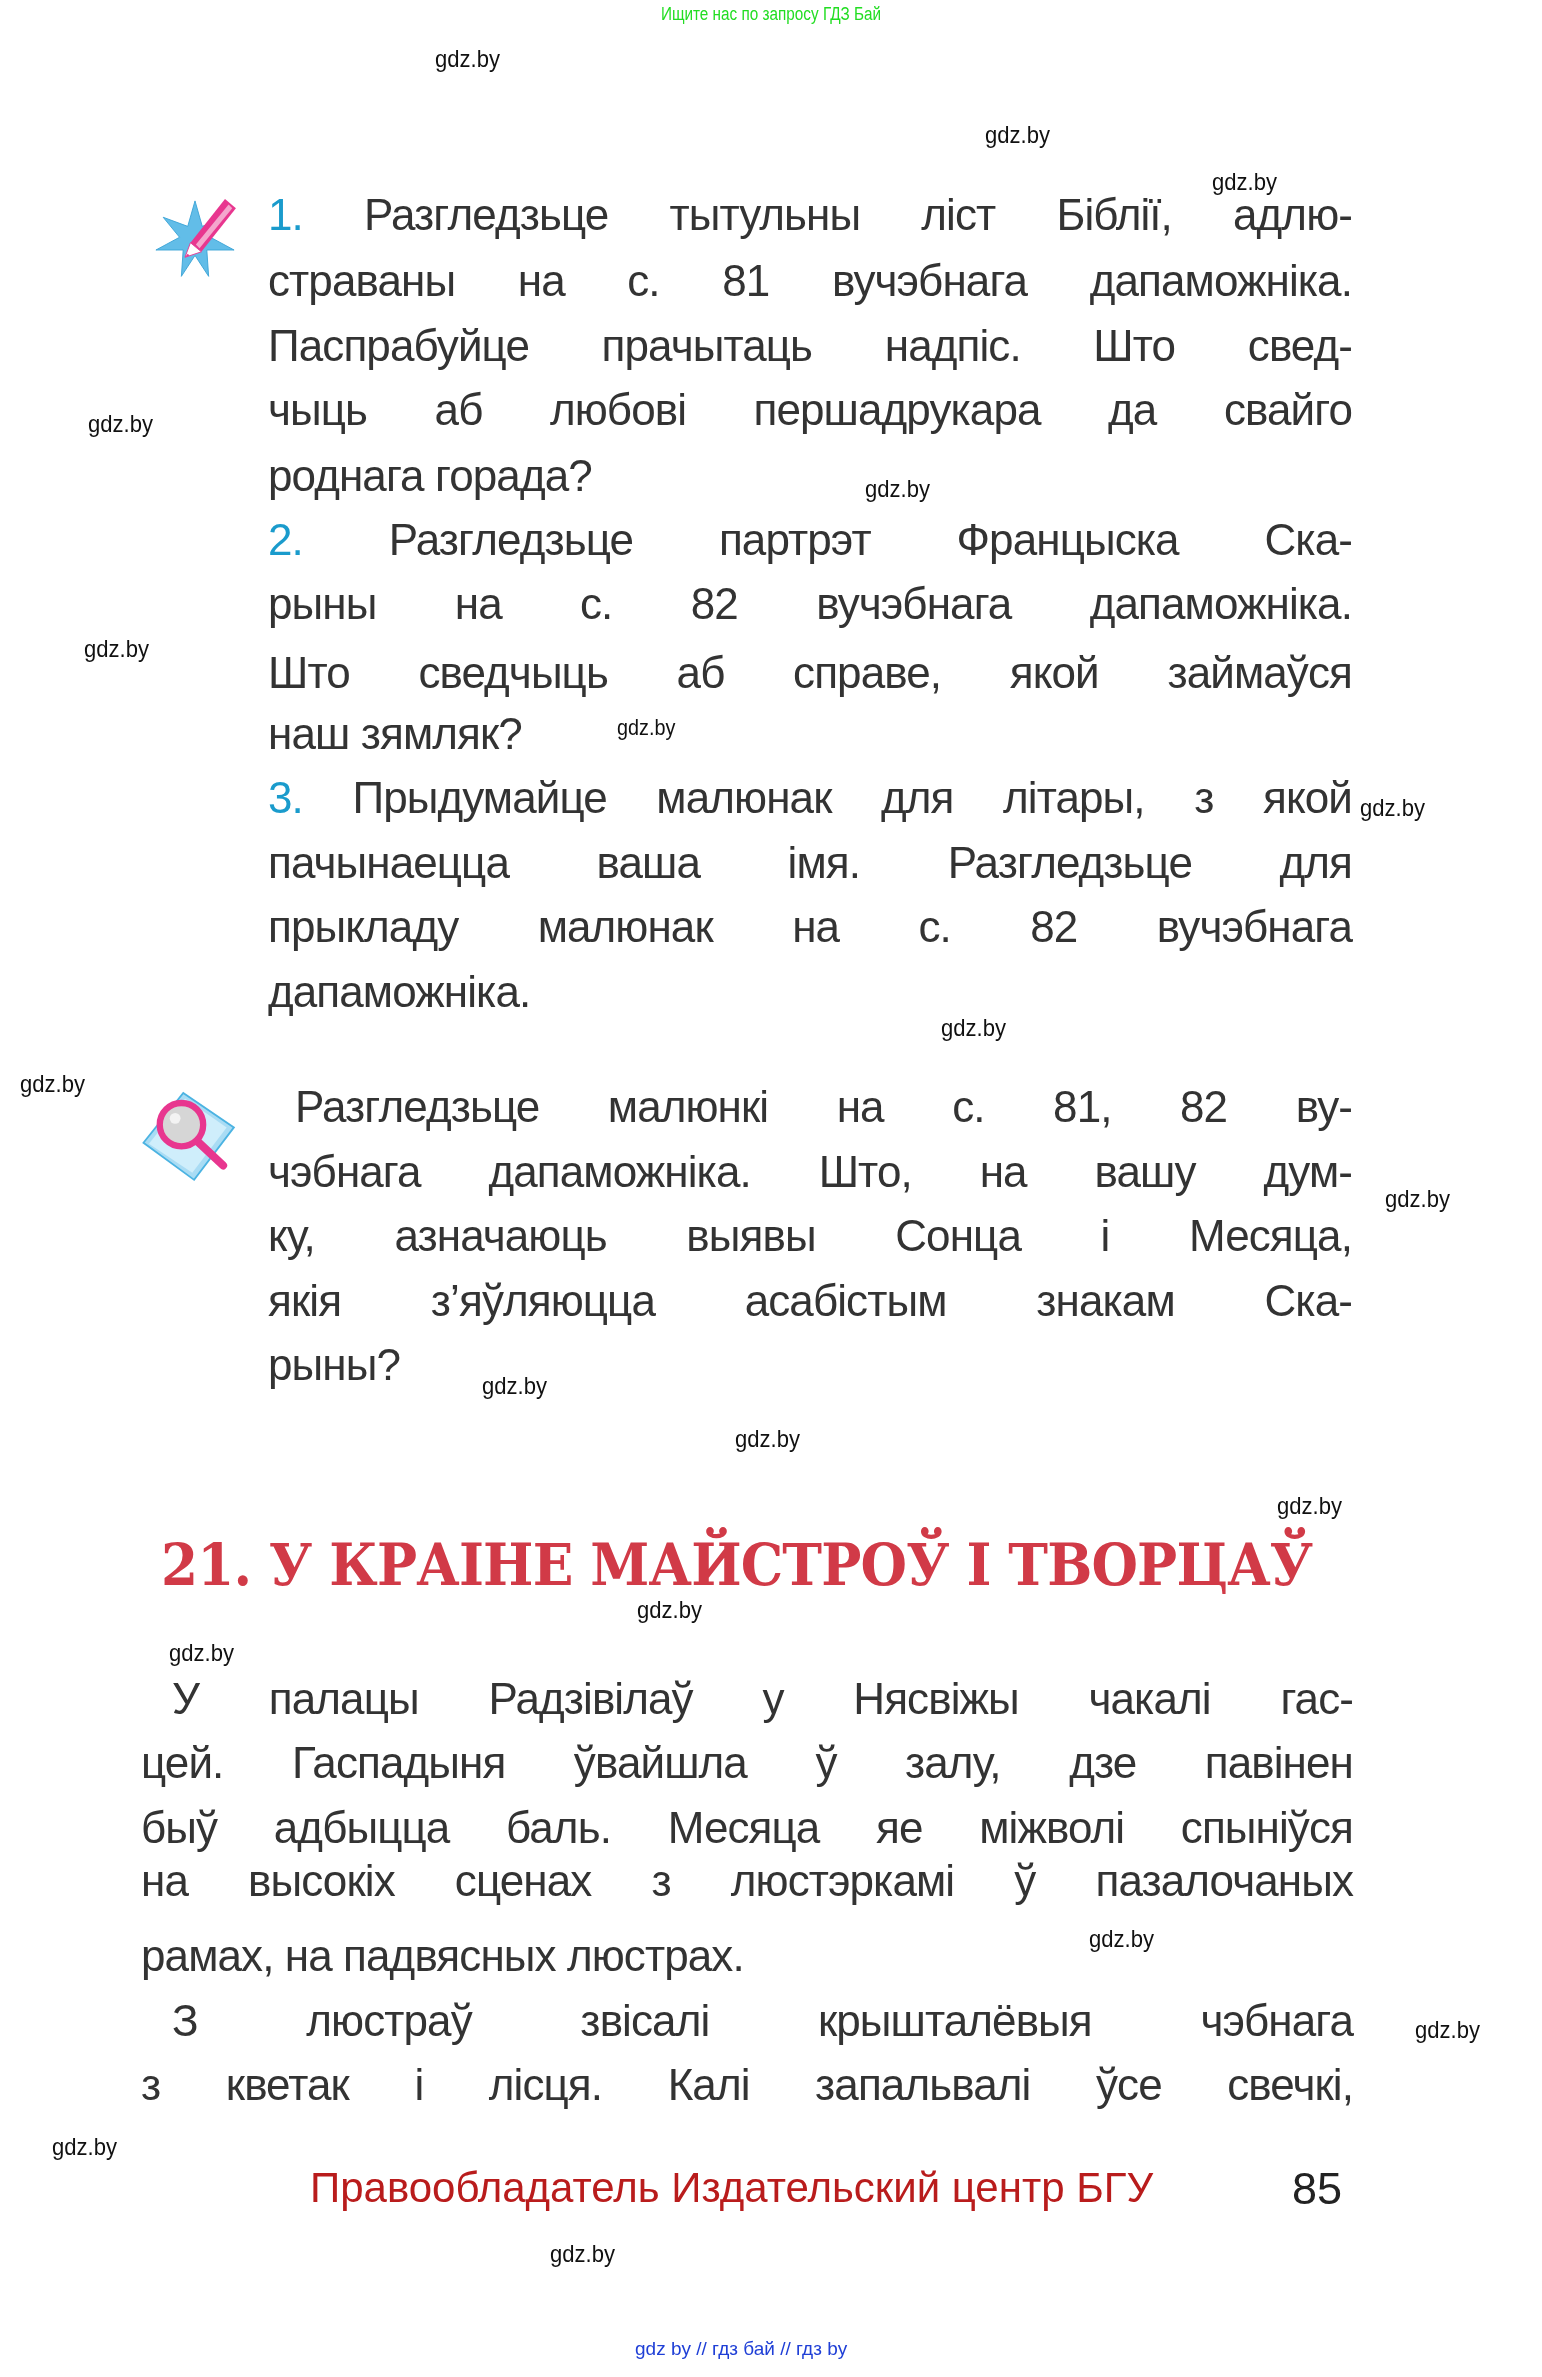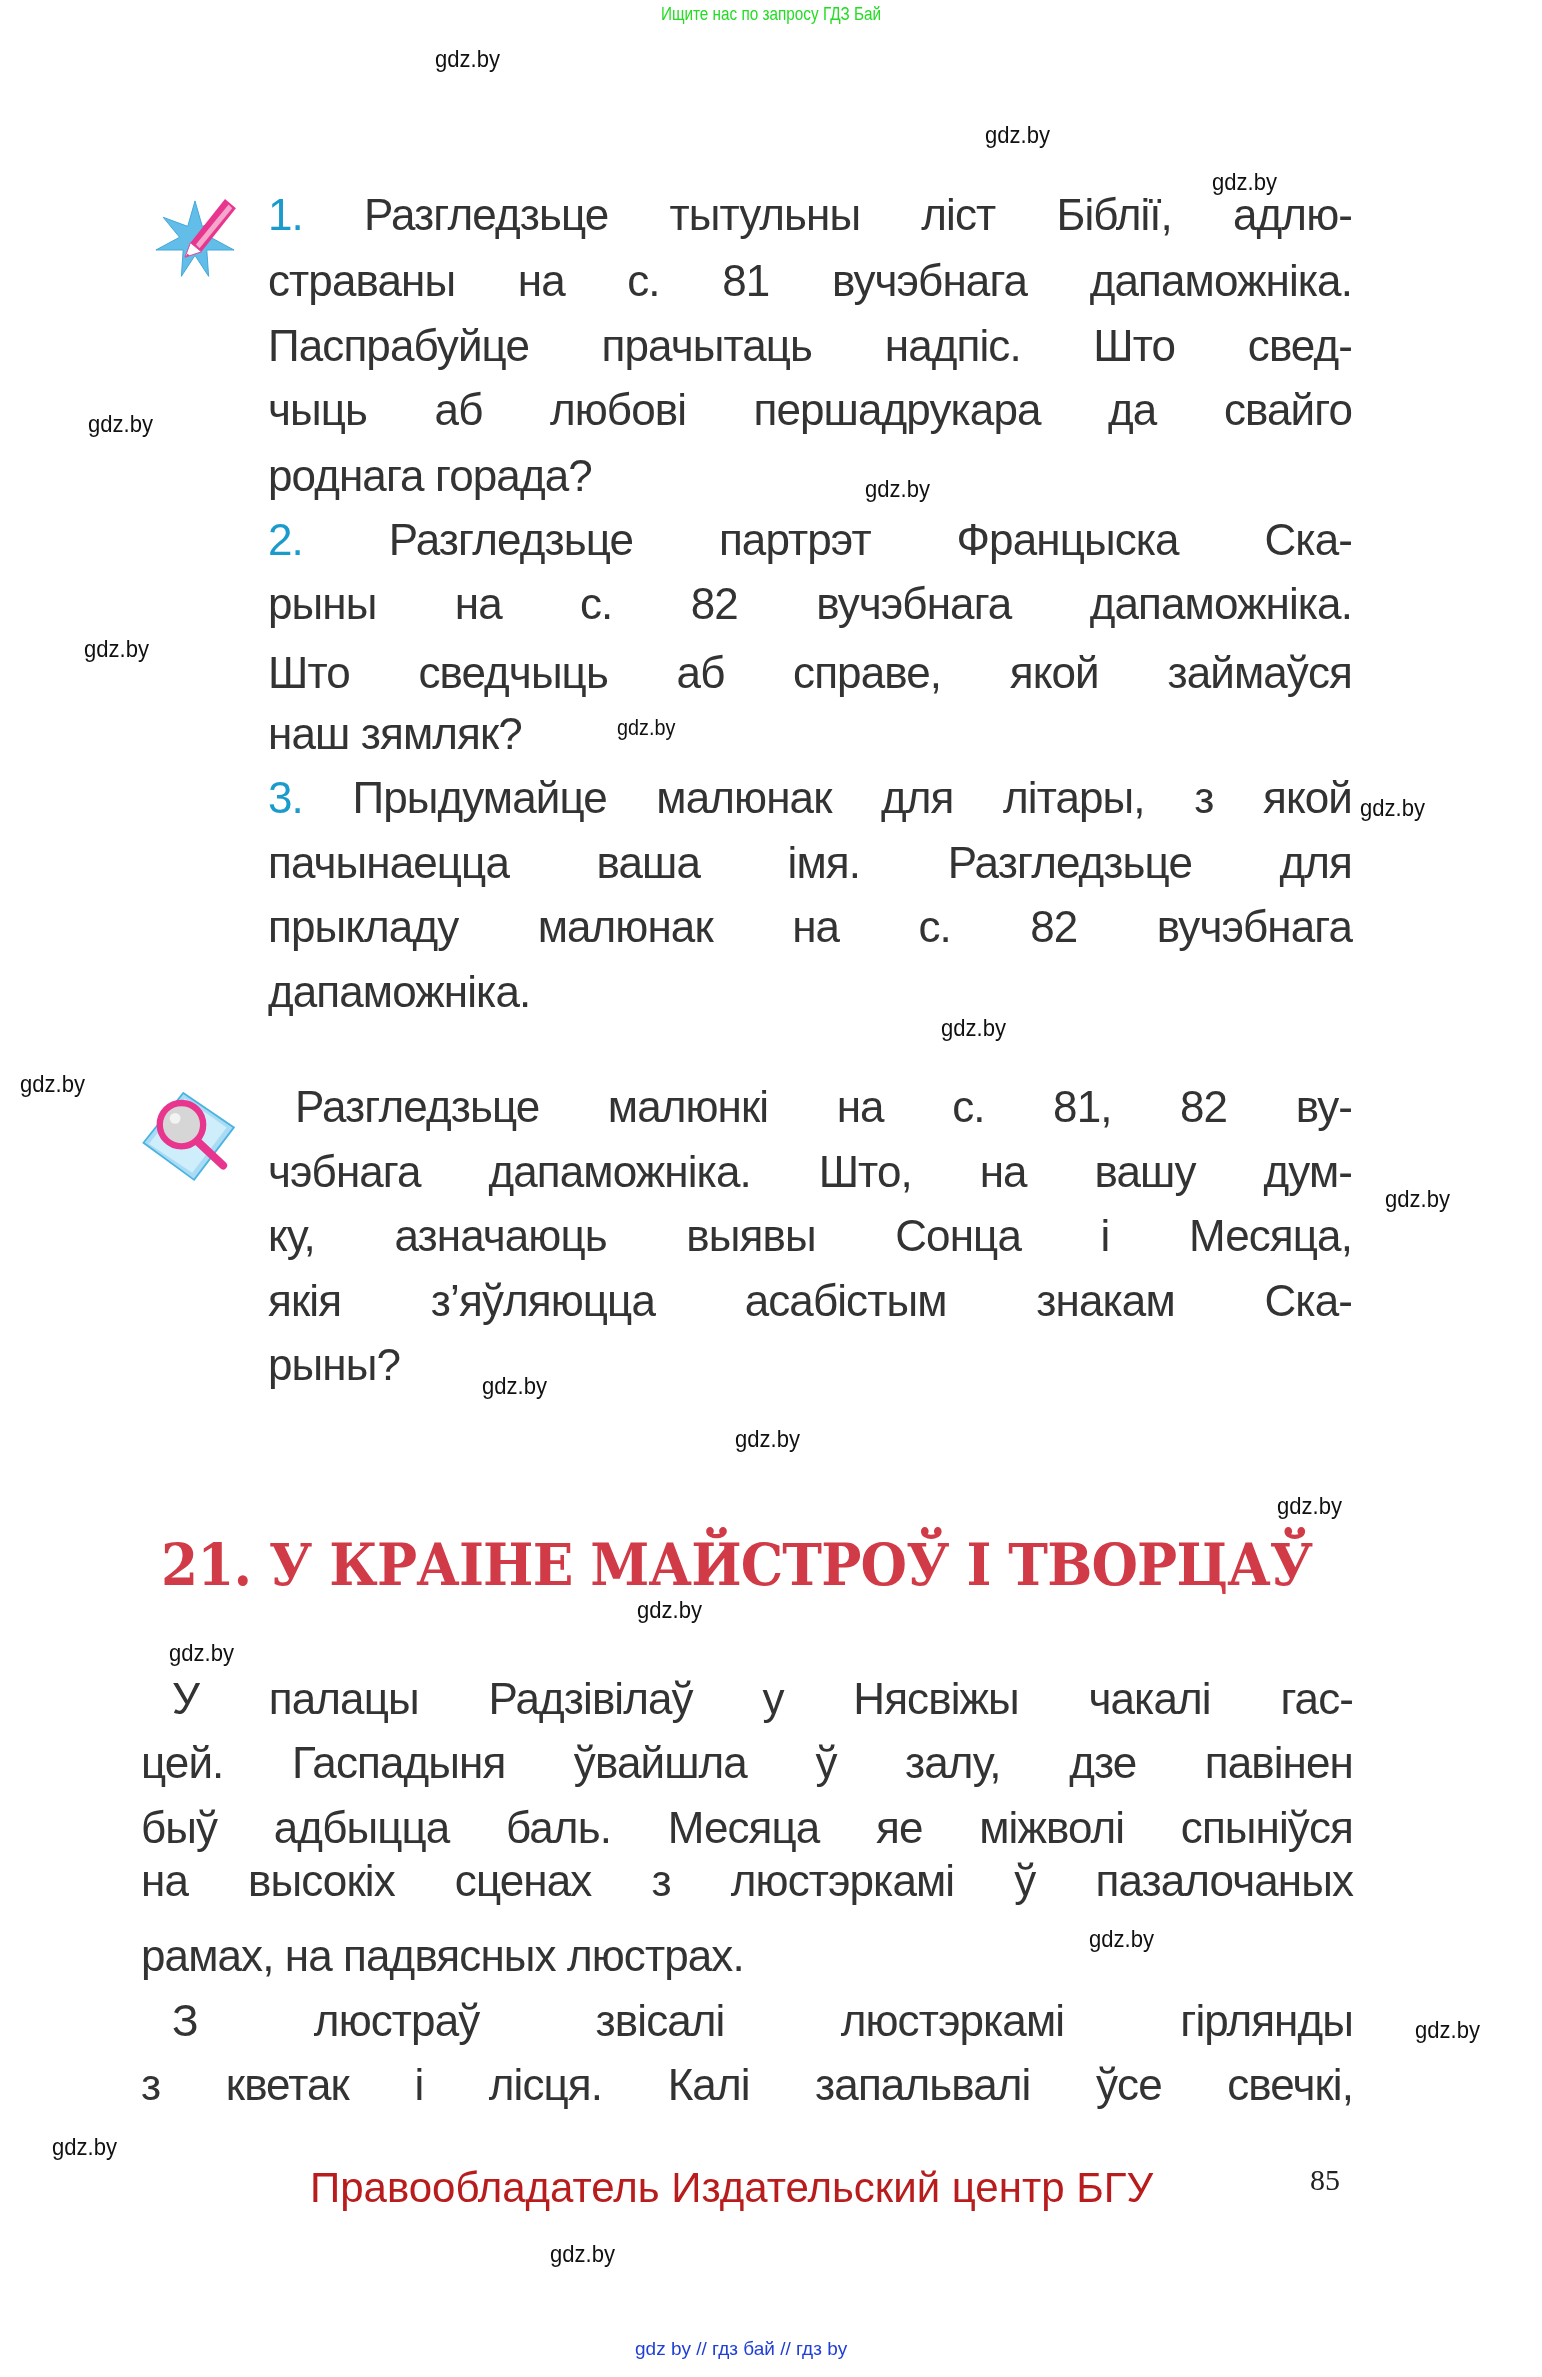--- a/index.html
+++ b/index.html
@@ -5,21 +5,21 @@
   html, body { margin:0; padding:0; background:#ffffff; }
   body { width:1542px; height:2377px; position:relative; overflow:hidden; font-family:"DejaVu Serif", serif; color:#2a2a2a; }
   .abs { position:absolute; }
   .banner { top:3.6px; left:0; width:1542px; text-align:center; color:#22dd22; font-family:"Liberation Sans", sans-serif; font-size:18px; transform:scaleX(0.85); transform-origin:center; }
   .wm { font-family:"Liberation Sans", sans-serif; font-size:24.5px; color:#111; transform:scaleX(0.9); transform-origin:left; white-space:nowrap; }
   .line { font-family:Liberation Sans, sans-serif; font-size:44px; color:#333; white-space:nowrap; letter-spacing:-0.9px; }
   .just { text-align-last:justify; text-align:justify; }
   .num { color:#1a9bcc; }
   .title { font-family:"DejaVu Serif", serif; font-weight:bold; color:#d13a47; font-size:58px; white-space:nowrap; letter-spacing:-0.9px; transform:scaleX(0.92); transform-origin:left; }
   .footer-rights { font-family:"Liberation Sans", sans-serif; color:#b91c1c; font-size:42px; white-space:nowrap; }
-  .pagenum { font-family:Liberation Serif, serif; font-size:30px; color:#222;margin-left:18px; }
+  .pagenum { font-family:Liberation Sans, sans-serif; font-size:45px; color:#222; }
   .bottom-links { font-family:"Liberation Sans", sans-serif; color:#1f3fd6; font-size:19px; white-space:nowrap; }
 </style>
 </head>
 <body>
 
 <div class="abs banner">Ищите нас по запросу ГДЗ Бай</div>
 
 <div class="abs wm" style="left:435px;top:45px">gdz.by</div>
 <div class="abs wm" style="left:985px;top:121px">gdz.by</div>
 <div class="abs wm" style="left:1212px;top:168px">gdz.by</div>
@@ -84,19 +84,19 @@
 <div class="abs line" style="left:268px;top:1340px">рыны?</div>
 
 <div class="abs title" style="left:161px;top:1531px">21. У КРАІНЕ МАЙСТРОЎ І ТВОРЦАЎ</div>
 
 <div class="abs line just" style="left:141px;top:1674px;width:1212px;text-indent:31px">У палацы Радзівілаў у Нясвіжы чакалі гас-</div>
 <div class="abs line just" style="left:141px;top:1738px;width:1212px">цей. Гаспадыня ўвайшла ў залу, дзе павінен</div>
 <div class="abs line just" style="left:141px;top:1803px;width:1212px">быў адбыцца баль. Месяца яе міжволі спыніўся</div>
 <div class="abs line just" style="left:141px;top:1856px;width:1212px">на высокіх сценах з люстэркамі ў пазалочаных</div>
 <div class="abs line" style="left:141px;top:1931px">рамах, на падвясных люстрах.</div>
 
-<div class="abs line just" style="left:141px;top:1996px;width:1212px;text-indent:31px">З люстраў звісалі люстэркамі гірлянды</div>
+<div class="abs line just" style="left:141px;top:1996px;width:1212px;text-indent:31px">З люстраў звісалі крышталёвыя чэбнага</div>
 <div class="abs line just" style="left:141px;top:2060px;width:1212px">з кветак і лісця. Калі запальвалі ўсе свечкі,</div>
 
 <div class="abs footer-rights" style="left:310px;top:2164px">Правообладатель Издательский центр БГУ</div>
 <div class="abs pagenum" style="left:1292px;top:2163px">85</div>
 <div class="abs bottom-links" style="left:635px;top:2338px">gdz by  //  гдз бай  //  гдз by</div>
 
 
 </body></html>

